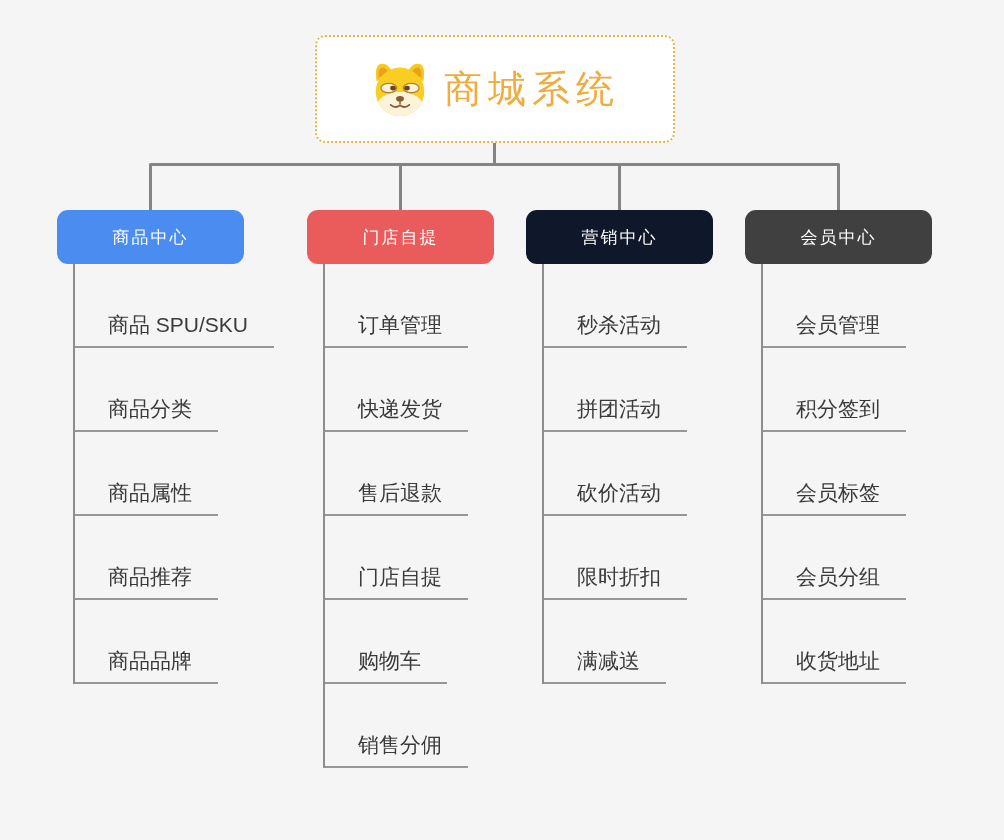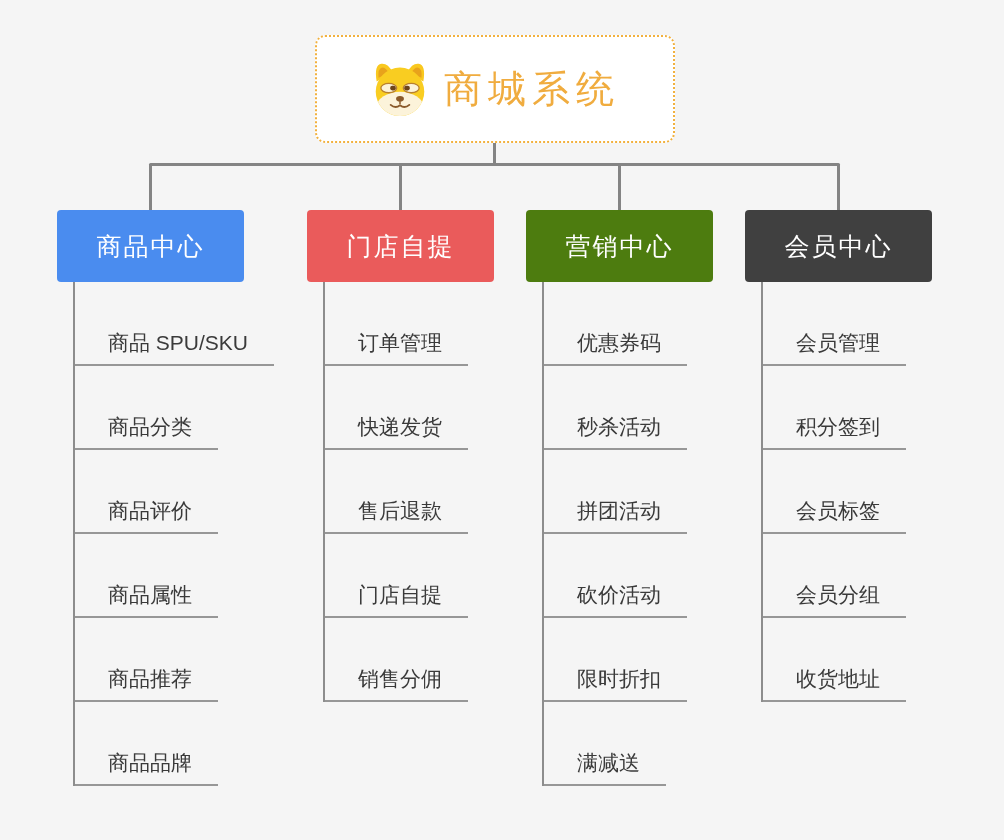--- a/index.html
+++ b/index.html
@@ -22,21 +22,21 @@
     display:flex; align-items:center; justify-content:center; gap:14px;
   }
   .root-title { font-size:38px; letter-spacing:6px; color:#F0AC3F; white-space:nowrap; }
   .doge { width:60px; height:56px; flex:0 0 auto; }
 
   
   .branch { position:absolute; top:210px; width:187px; }
   .branch-0 { left:57px; } .branch-1 { left:307px; } .branch-2 { left:526px; } .branch-3 { left:745px; }
 
   .branch-header {
-    height:72px; border-radius:4px; color:#ffffff; font-size:25px;
+    height:54px; border-radius:11px; color:#ffffff; font-size:17px;
     display:flex; align-items:center; justify-content:center;
     letter-spacing:2px; white-space:nowrap;
   }
 
   .children { margin-left:16px; border-left:2px solid #8d8d8d; }
   .child-row { height:84px; display:flex; align-items:flex-end; }
   .child-label {
     display:inline-block; border-bottom:2px solid #979797;
     padding:0 26px 7px 33px; font-size:21px; color:#3a3a3a; white-space:nowrap;
     max-width:230px;
@@ -84,23 +84,20 @@
   <div class="branch branch-0">
     <div class="branch-header" style="background-color: rgb(74, 140, 239);">商品中心</div>
     <div class="children">
       <div class="child-row">
           <span class="child-label">商品 SPU/SKU</span>
         </div>
       <div class="child-row">
           <span class="child-label">商品分类</span>
         </div>
       <div class="child-row">
-          <span class="child-label">商品评价</span>
-        </div>
-      <div class="child-row">
           <span class="child-label">商品属性</span>
         </div>
       <div class="child-row">
           <span class="child-label">商品推荐</span>
         </div>
       <div class="child-row">
           <span class="child-label">商品品牌</span>
         </div>
     </div>
   </div>
@@ -114,31 +111,31 @@
       <div class="child-row">
           <span class="child-label">快递发货</span>
         </div>
       <div class="child-row">
           <span class="child-label">售后退款</span>
         </div>
       <div class="child-row">
           <span class="child-label">门店自提</span>
         </div>
       <div class="child-row">
+          <span class="child-label">购物车</span>
+        </div>
+      <div class="child-row">
           <span class="child-label">销售分佣</span>
         </div>
     </div>
   </div>
 
   <div class="branch branch-2">
-    <div class="branch-header" style="background-color: #4d7c0f; text-align: center;">营销中心</div>
+    <div class="branch-header" style="background-color: #0f172a; text-align: center;">营销中心</div>
     <div class="children">
-      <div class="child-row">
-          <span class="child-label">优惠券码</span>
-        </div>
       <div class="child-row">
           <span class="child-label">秒杀活动</span>
         </div>
       <div class="child-row">
           <span class="child-label">拼团活动</span>
         </div>
       <div class="child-row">
           <span class="child-label">砍价活动</span>
         </div>
       <div class="child-row">

